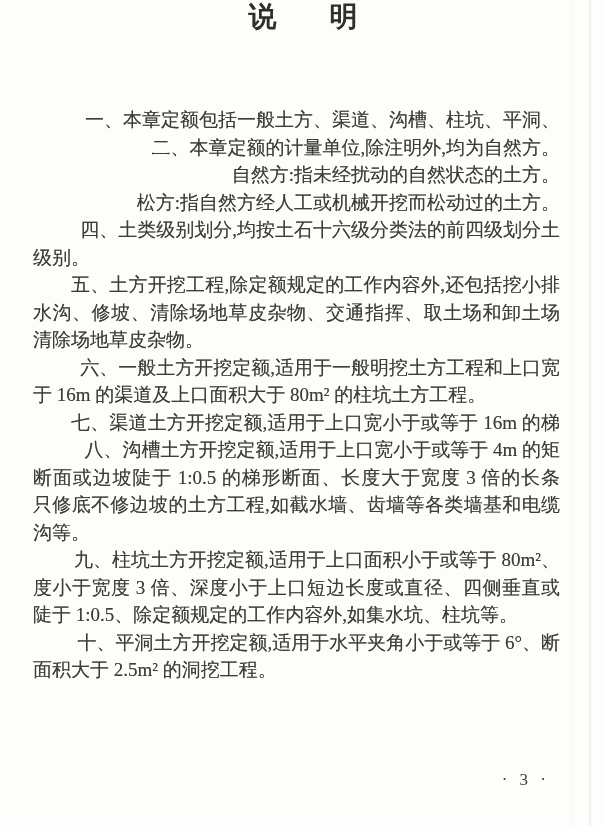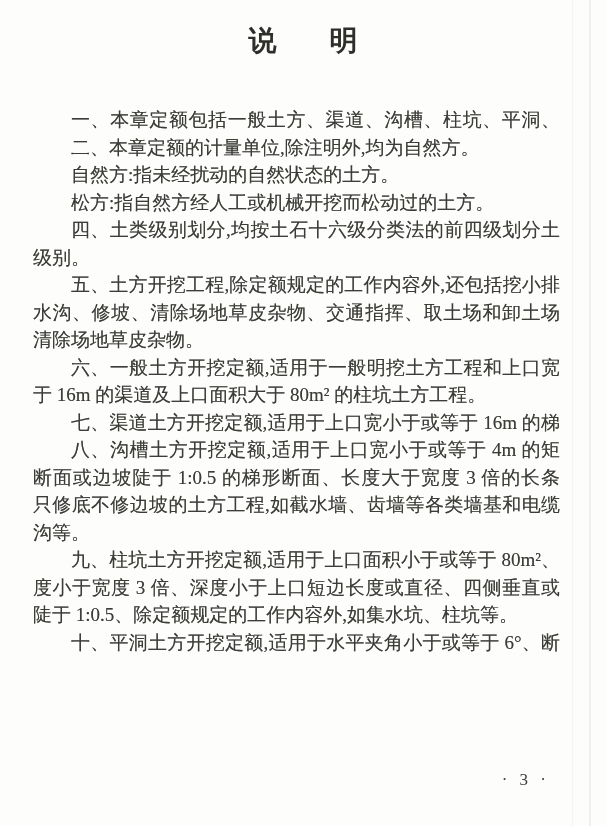--- a/index.html
+++ b/index.html
@@ -25,21 +25,20 @@
   }
   .scan-line-2 {
     position: absolute;
     top: 0; bottom: 0;
     left: 589px;
     width: 2px;
     background: rgba(0,0,0,0.05);
   }
   .title {
     margin: 0;
-    padding-top: 24px;
     height: 34px;
     text-align: center;
     font-family: "Liberation Sans", "DejaVu Sans", sans-serif;
     font-weight: bold;
     font-size: 28px;
     line-height: 34px;
     color: #2e2e2b;
   }
   .title .title-text {
     letter-spacing: 1.9em;
@@ -64,20 +63,21 @@
     text-align: left;
   }
   .line.justify {
     white-space: normal;
     text-align: justify;
     text-align-last: justify;
     overflow: hidden;
   }
   .line.indent {
     text-indent: 2em;
+    text-align: right;
   }
   .page-number {
     position: absolute;
     top: 770px;
     right: 56px;
     font-size: 17px;
     letter-spacing: 4px;
     color: #3c3c38;
   }
 </style>
@@ -127,17 +127,18 @@
         <div class="line justify">只修底不修边坡的土方工程,如截水墙、齿墙等各类墙基和电缆</div>
         <div class="line">沟等。</div>
       </div>
       <div class="para">
         <div class="line indent justify">九、柱坑土方开挖定额,适用于上口面积小于或等于 80m²、长</div>
         <div class="line justify">度小于宽度 3 倍、深度小于上口短边长度或直径、四侧垂直或边坡</div>
         <div class="line">陡于 1:0.5、除定额规定的工作内容外,如集水坑、柱坑等。</div>
       </div>
       <div class="para">
         <div class="line indent justify">十、平洞土方开挖定额,适用于水平夹角小于或等于 6°、断面</div>
+        <div class="line">面积大于 2.5m² 的洞挖工程。</div>
       </div>
     </div>
 
   <div class="page-number">· 3 ·</div>
 </div>
 
 </body></html>

